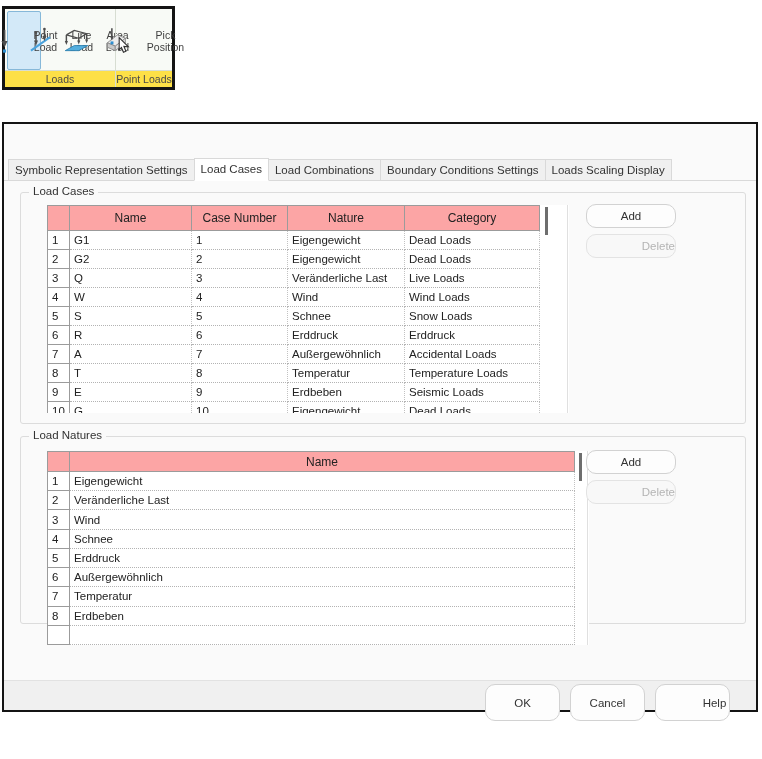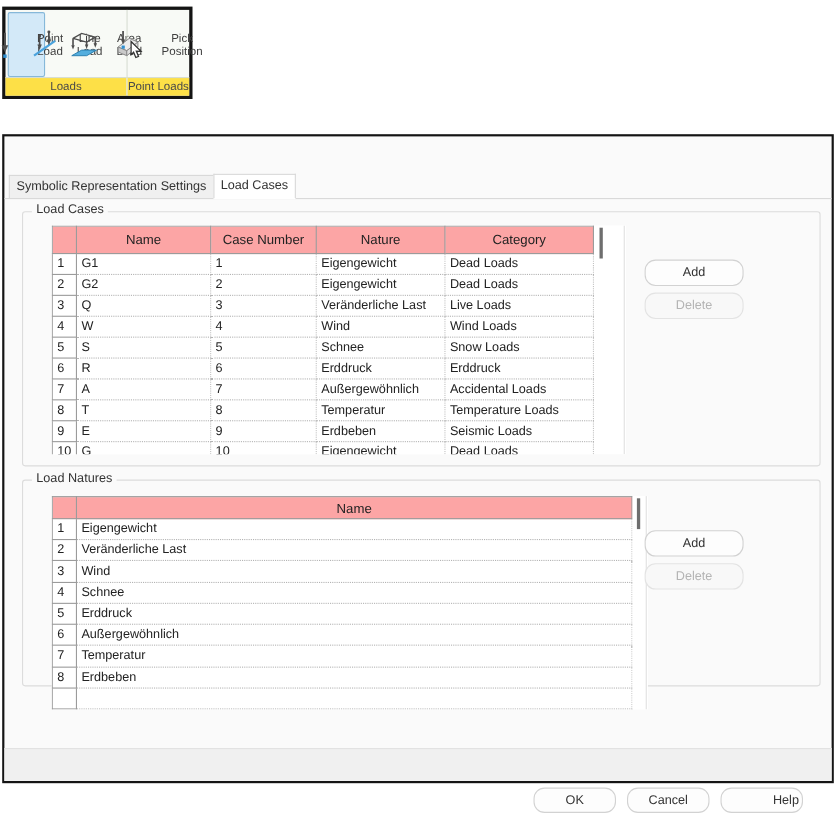--- a/index.html
+++ b/index.html
@@ -53,29 +53,29 @@
   .grid td { height: 19px; font-size: 11.5px; color: #222; padding: 0 0 0 4px; overflow: hidden;
     white-space: nowrap; border-right: 1px dotted #c2c2c2; border-bottom: 1px dotted #b3b3b3; }
   .grid td.num { border: 1px solid #9b9b9b; text-align: left; padding-left: 4px; background: #ffffff; }
   .scroll-track { width: 28px; background: #ffffff; border-right: 1px solid #e0e0e0; position: relative; }
   #ln-wrap .scroll-track { width: 13px; }
   .scroll-thumb { position: absolute; left: 5px; top: 2px; width: 3px; height: 28px; background: #6e6e6e; }
   #ln-wrap .scroll-thumb { left: 4px; }
   
   .btn { position: absolute; width: 90px; height: 24px; background: #fdfdfd;
     border: 1px solid #d2d2d2; border-radius: 10px; font-size: 11.5px; color: #333;
-    font-family: "Liberation Sans", sans-serif; margin-top: 32px; }
-  .btn.disabled { color: #b4b4b4; border-color: #e3e3e3; background: #f8f8f8; }
+    font-family: "Liberation Sans", sans-serif; }
+  .btn.disabled { color: #b4b4b4; border-color: #e3e3e3; background: #f8f8f8; text-align: right; }
   .add1 { left: 565px; top: 11px; }
   .del1 { left: 565px; top: 41px; }
   .add2 { left: 565px; top: 13px; }
   .del2 { left: 565px; top: 43px; }
   .footer { position: absolute; left: 0; right: 0; bottom: 0; height: 30px;
     background: #f0f0f0; border-top: 1px solid #e2e2e2; }
-  .footer .btn { width: 75px; height: 23px; top: 3px; }
+  .footer .btn { width: 75px; height: 37px; top: 3px; }
   #btn-ok { right: 196px; }
   #btn-cancel { right: 111px; }
   #btn-help { right: 26px; padding-left: 44px; }
 </style>
 </head>
 <body>
 
 <div class="ribbon">
   <div class="rb-group">
     <div class="rb-buttons">
@@ -141,20 +141,23 @@
     <div class="rb-group-label">Point Loads</div>
   </div>
 </div>
 
 <div class="dialog">
 
   <div class="tabbar">
 
   <div class="tab">Symbolic Representation Settings</div>
       <div class="tab active">Load Cases</div>
+      <div class="tab">Load Combinations</div>
+      <div class="tab">Boundary Conditions Settings</div>
+      <div class="tab">Loads Scaling Display</div>
     </div>
 
   <div class="groupbox" id="gb-load-cases">
     <span class="gb-label">Load Cases</span>
     <div class="table-wrap" id="lc-wrap">
       <table class="grid" id="lc-table">
         <colgroup>
             <col style="width:22px">
             <col style="width:122px">
             <col style="width:96px">

